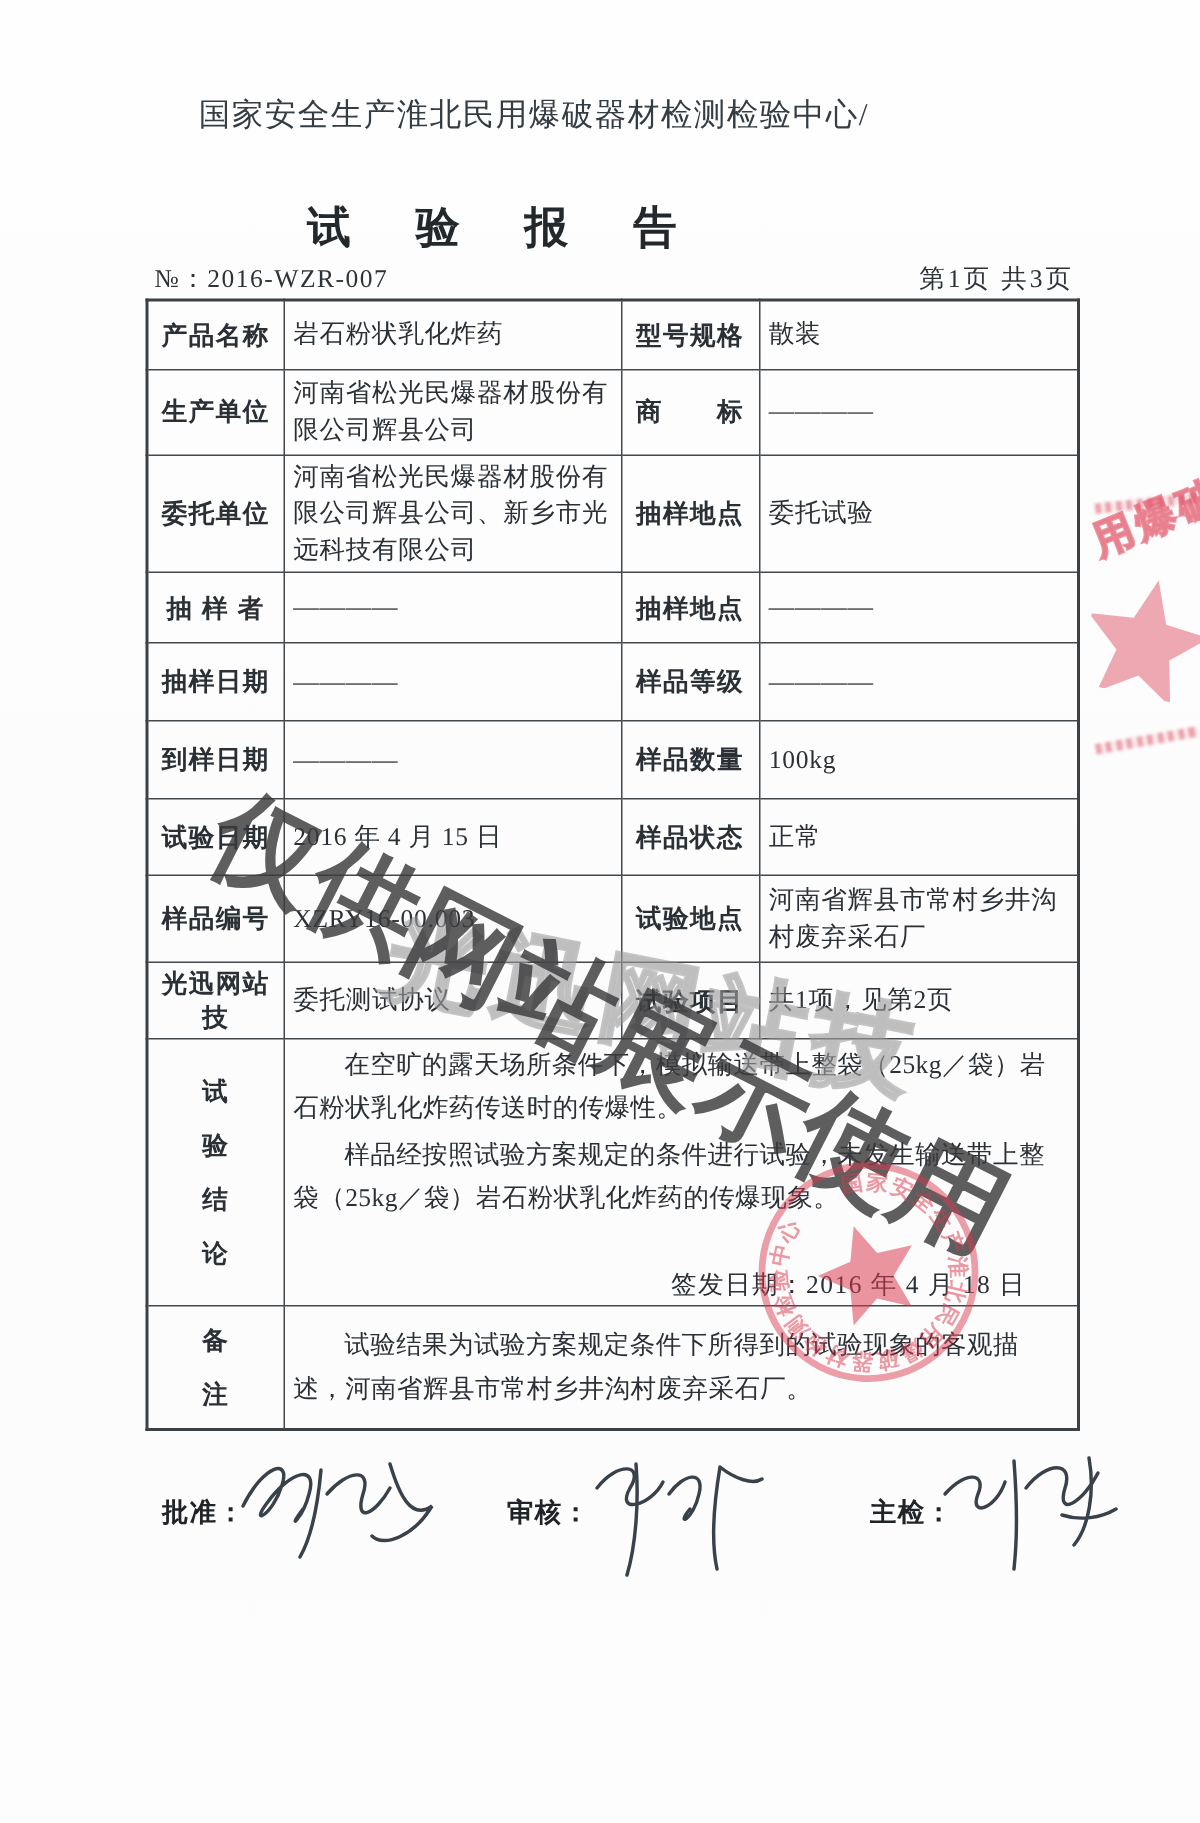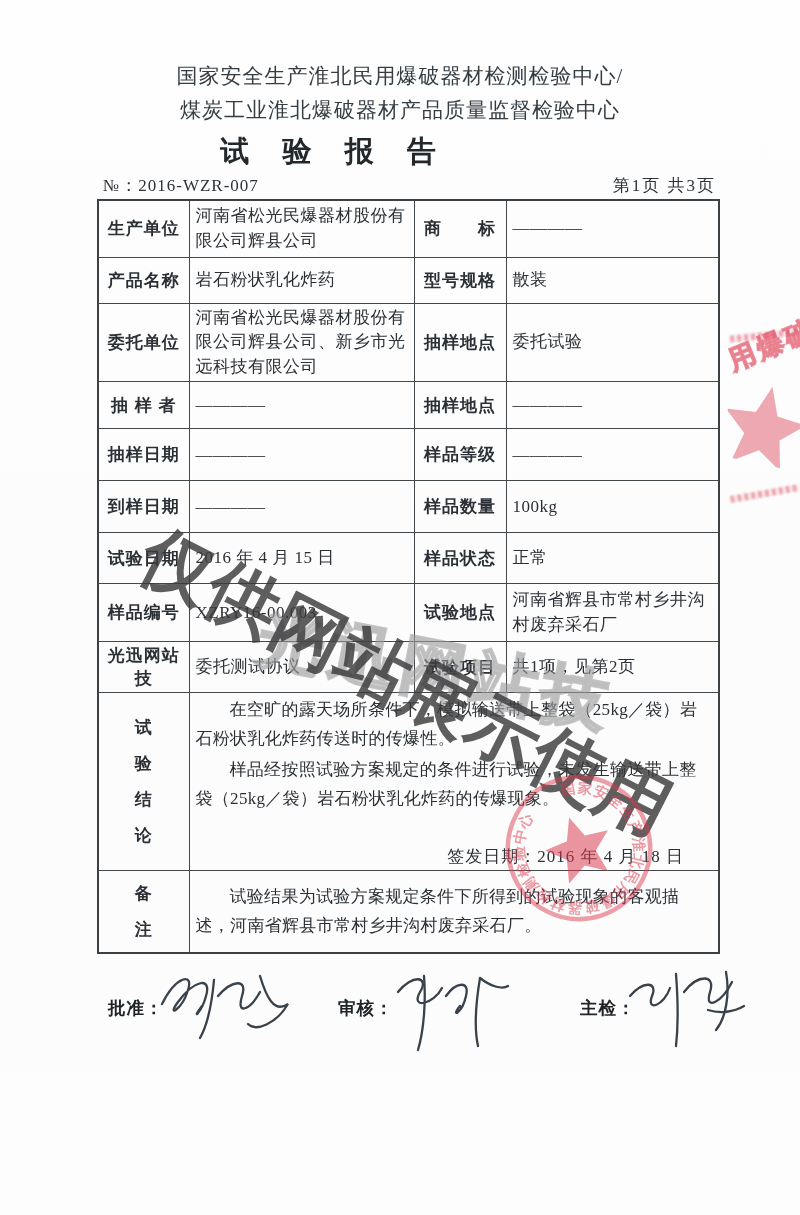--- a/index.html
+++ b/index.html
@@ -12,29 +12,28 @@
   .page{
     position:relative;width:800px;height:1215px;
     background:linear-gradient(180deg,#fefefe 0%,#fcfcfc 60%,#fdfdfd 100%);
     overflow:hidden;
   }
   
   .org-line{
     position:absolute;left:0;width:712px;text-align:center;
     color:#353d44;font-size:21px;letter-spacing:1px;
     font-family:"Liberation Serif",serif;
-    padding-left:44px;
   }
   .org-line1{top:62px;}
   .org-line2{top:96px;}
   .report-title{
     position:absolute;top:132px;left:0;width:656px;margin:0;
     text-align:center;font-size:29px;font-weight:bold;color:#23282c;
     letter-spacing:13px;text-indent:13px;
-    font-family:Liberation Serif, serif;
+    font-family:Liberation Mono, monospace;
   }
   .meta-row{position:absolute;top:174px;left:97px;width:621px;height:22px;}
   .report-no{position:absolute;left:6px;top:0;font-size:17px;color:#2e3338;letter-spacing:1px;}
   .page-info{position:absolute;right:2px;top:0;font-size:17px;color:#2e3338;letter-spacing:2px;}
   
   table.report{
     position:absolute;left:97px;top:199px;width:621px;
     border-collapse:collapse;table-layout:fixed;
     background:transparent;
   }
@@ -114,47 +113,46 @@
     transform:rotate(-22deg);transform-origin:0 50%;
   }
   .edge-star{position:absolute;left:4px;top:62px;transform:rotate(12deg);}
 </style>
 </head>
 <body>
 
 <div class="page">
 
   <div class="org-line org-line1">国家安全生产淮北民用爆破器材检测检验中心/</div>
-  <div class="org-line org-line2">煤炭工业淮北爆破器材产品质量监督检验中心</div>
   <h1 class="report-title">试 验 报 告</h1>
 
   <div class="meta-row">
     <span class="report-no">№：2016-WZR-007</span>
     <span class="page-info">第1页 共3页</span>
   </div>
 
   <table class="report">
     <colgroup>
         <col style="width:91px">
         <col style="width:225px">
         <col style="width:92px">
         <col style="width:213px">
       </colgroup>
     <tbody>
-      <tr style="height:57px">
-        <td class="lbl">生产单位</td>
-        <td class="val">河南省松光民爆器材股份有限公司辉县公司</td>
-        <td class="lbl">商　　标</td>
-        <td class="val">————</td>
-      </tr>
       <tr style="height:46px">
         <td class="lbl">产品名称</td>
         <td class="val">岩石粉状乳化炸药</td>
         <td class="lbl">型号规格</td>
         <td class="val">散装</td>
+      </tr>
+      <tr style="height:57px">
+        <td class="lbl">生产单位</td>
+        <td class="val">河南省松光民爆器材股份有限公司辉县公司</td>
+        <td class="lbl">商　　标</td>
+        <td class="val">————</td>
       </tr>
       <tr style="height:70px">
         <td class="lbl">委托单位</td>
         <td class="val">河南省松光民爆器材股份有限公司辉县公司、新乡市光远科技有限公司</td>
         <td class="lbl">抽样地点</td>
         <td class="val">委托试验</td>
       </tr>
       <tr style="height:47px">
         <td class="lbl">抽 样 者</td>
         <td class="val">————</td>

